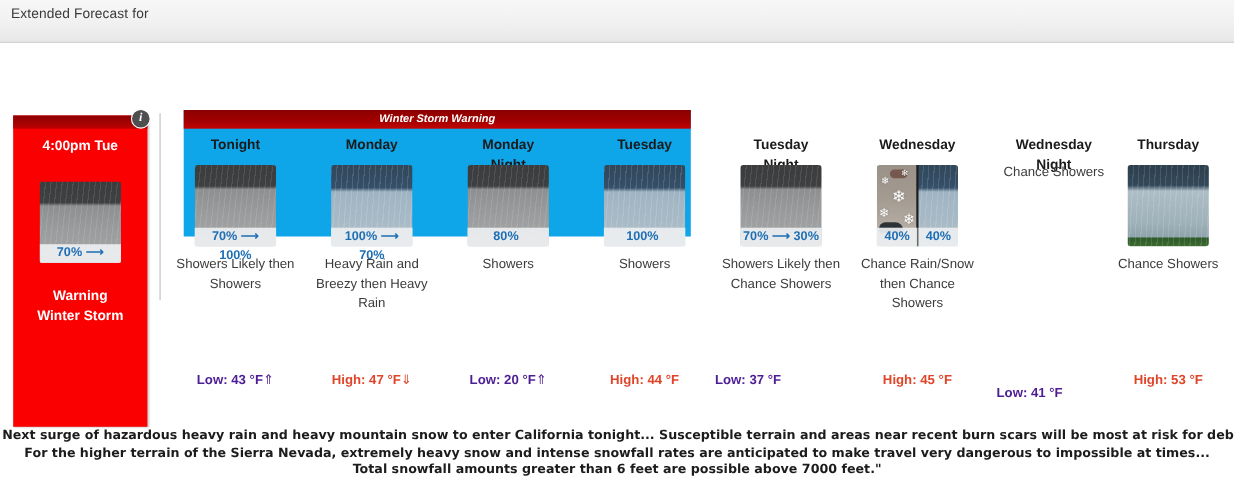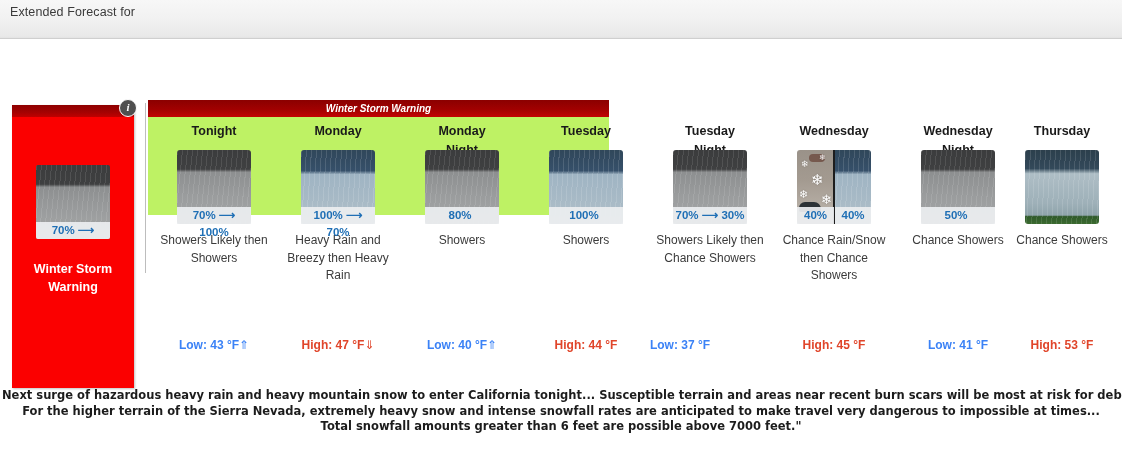--- a/index.html
+++ b/index.html
@@ -54,22 +54,22 @@
     color:#ffffff;font-size:12.5px;font-weight:bold;line-height:18px;
   }
   #info-icon{
     position:absolute;left:107px;top:-6px;width:18px;height:18px;border-radius:50%;
     background:#4f4f4f;border:1.5px solid #ffffff;box-sizing:border-box;
     color:#ffffff;font-size:11px;font-weight:bold;font-style:italic;
     text-align:center;line-height:15px;font-family:"Liberation Serif",serif;
   }
   
   #warn-band{
-    position:absolute;left:148px;top:50px;width:461px;height:115px;
-    background:#bef264;
+    position:absolute;left:167px;top:50px;width:461px;height:115px;
+    background:#0ea5e9;
   }
   #warn-band .band-top{
     position:absolute;left:0;top:0;width:461px;height:17px;
     background:linear-gradient(to bottom,#8b0000 0%,#a10101 55%,#c20303 100%);
     color:#ffffff;font-size:10px;font-weight:bold;font-style:italic;
     text-align:center;line-height:17px;
   }
   
   .col{position:absolute;top:50px;width:124px;text-align:center;}
   .col-day{
@@ -134,21 +134,21 @@
     color:#1f6fb5;font-size:11.5px;font-weight:bold;line-height:17px;text-align:center;
   }
   .col-desc{
     margin-top:8px;font-size:12px;color:#3b3b3b;line-height:17.5px;
     padding:0 6px;
   }
   .col-temp{
     position:absolute;top:288px;width:124px;text-align:center;
     font-size:12px;font-weight:bold;
   }
-  .temp-low{color:#3b82f6;}
+  .temp-low{color:#4c1d95;}
   .temp-high{color:#e0452a;}
   .trend{font-weight:normal;font-size:12px;}
   
   #narrative{
     position:absolute;left:0;top:388px;width:1122px;
     text-align:center;font-size:11.5px;font-weight:bold;color:#1c1c1c;
     line-height:15.5px;font-family:"DejaVu Sans", sans-serif;
   }
   #narrative .ln{display:block;white-space:nowrap;}
   #narrative .ln1{text-align:left;padding-left:2px;}
@@ -165,28 +165,29 @@
   <div id="divider"></div>
 
   <div id="warn-band">
     <div class="band-top">Winter Storm Warning</div>
   </div>
 
   <div id="alert-card">
     <div class="cap"></div>
     <div id="info-icon">i</div>
     <div id="alert-now">
+      <div>4:00pm Tue</div>
     </div>
     <div id="alert-thumb">
       <div class="img-rain-gray"></div>
       <div class="pct-bar full">70% ⟶ 100%</div>
     </div>
     <div id="alert-warn">
+      <div>Warning</div>
       <div>Winter Storm</div>
-      <div>Warning</div>
     </div>
   </div>
 
   <div class="col alerted" style="left:152px;">
     <div class="col-day">
       <div>Tonight</div>
       <div></div>
     </div>
     <div class="thumb-wrap">
       <div class="thumb">
@@ -227,21 +228,21 @@
     <div class="thumb-wrap">
       <div class="thumb">
           <div class="img-rain-gray"></div>
         </div>
       <div class="pct-bar right">80%</div>
     </div>
     <div class="col-desc">Showers</div>
   </div>
   <div class="col-temp" style="left:400px;">
     <span class="temp-low">Low:</span>
-    <span class="temp-low">40 °F</span><span class="temp-low trend">⇑</span>
+    <span class="temp-low">20 °F</span><span class="temp-low trend">⇑</span>
   </div>
 
   <div class="col alerted" style="left:524px;">
     <div class="col-day">
       <div>Tuesday</div>
       <div></div>
     </div>
     <div class="thumb-wrap">
       <div class="thumb">
           <div class="img-rain-blue"></div>
@@ -306,29 +307,23 @@
   <div class="col-temp" style="left:772px;">
     <span class="temp-high">High:</span>
     <span class="temp-high">45 °F</span><span class="temp-high trend"></span>
   </div>
 
   <div class="col" style="left:896px;">
     <div class="col-day">
       <div>Wednesday</div>
       <div>Night</div>
     </div>
-    <div class="thumb-wrap">
-      <div class="thumb">
-          <div class="img-rain-gray"></div>
-        </div>
-      <div class="pct-bar right">50%</div>
-    </div>
     <div class="col-desc">Chance Showers</div>
   </div>
-  <div class="col-temp" style="left:896px;">
+  <div class="col-temp" style="left:874px;margin-top:12px;">
     <span class="temp-low">Low:</span>
     <span class="temp-low">41 °F</span><span class="temp-low trend"></span>
   </div>
 
   <div class="col" style="left:1000px;">
     <div class="col-day">
       <div>Thursday</div>
       <div></div>
     </div>
     <div class="thumb-wrap">

